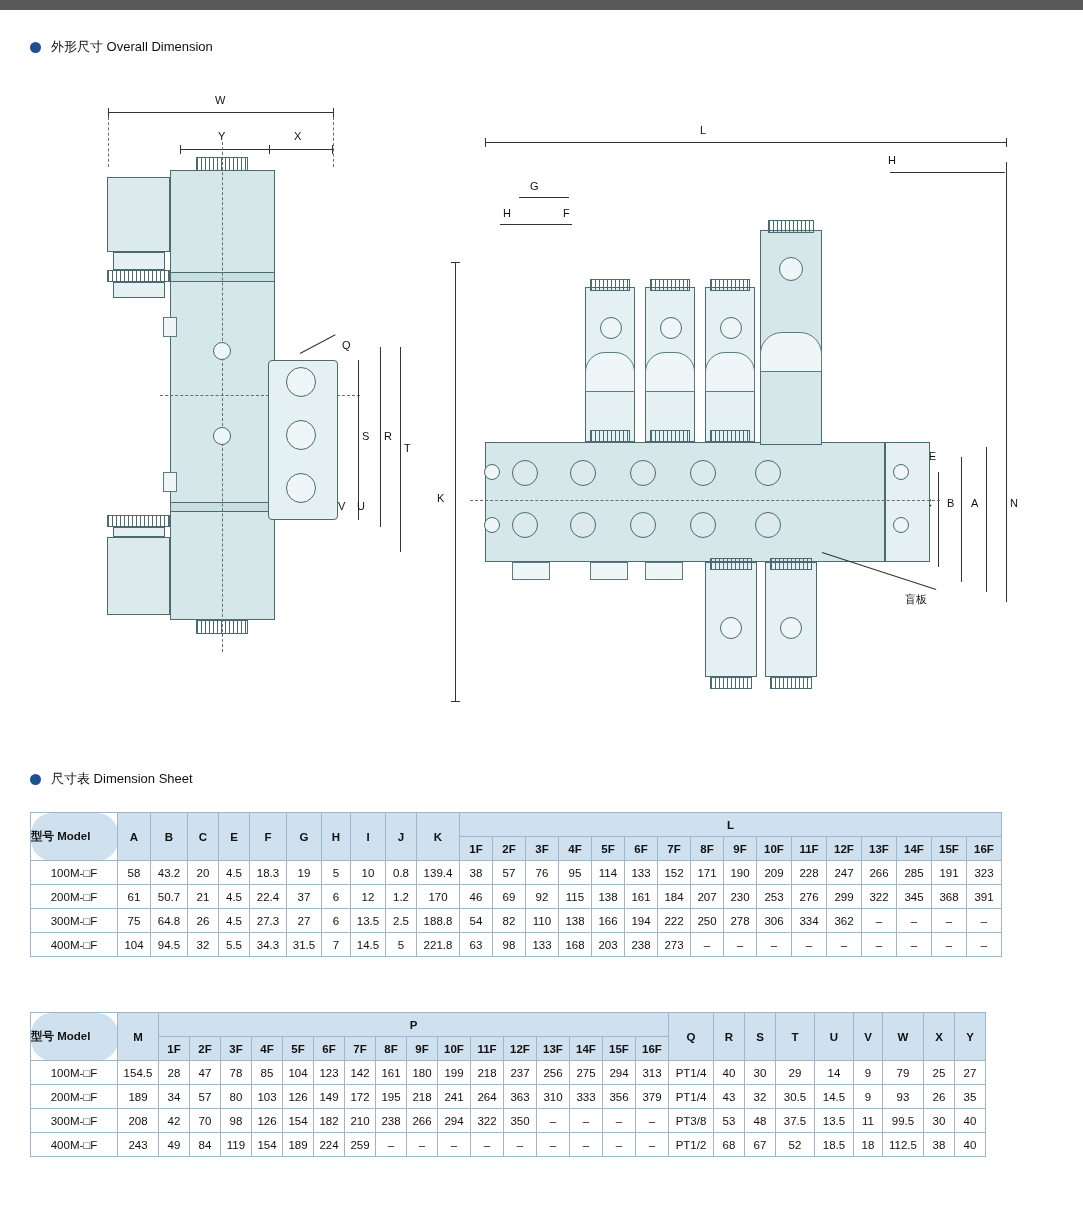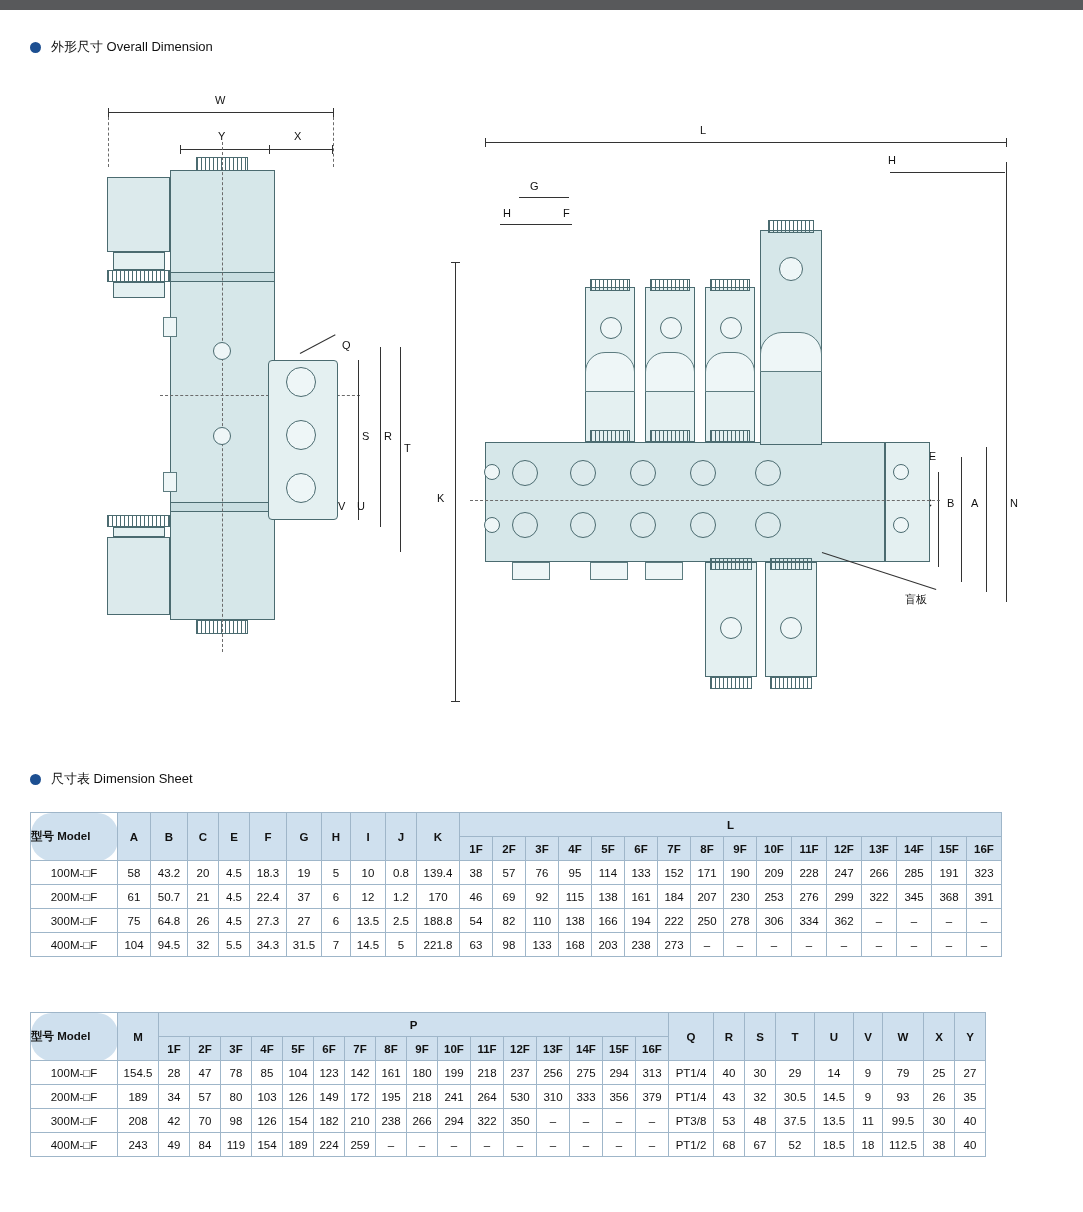--- a/index.html
+++ b/index.html
@@ -480,21 +480,21 @@
       <td>57</td>
       <td>80</td>
       <td>103</td>
       <td>126</td>
       <td>149</td>
       <td>172</td>
       <td>195</td>
       <td>218</td>
       <td>241</td>
       <td>264</td>
-      <td>530</td>
+      <td>363</td>
       <td>310</td>
       <td>333</td>
       <td>356</td>
       <td>379</td>
       <td>PT1/4</td>
       <td>43</td>
       <td>32</td>
       <td>30.5</td>
       <td>14.5</td>
       <td>9</td>

